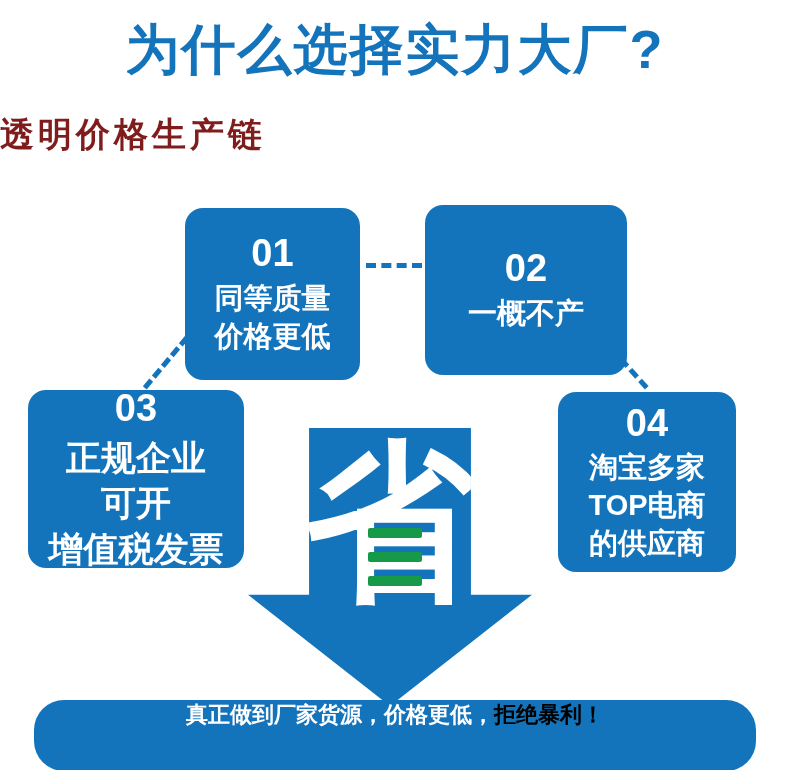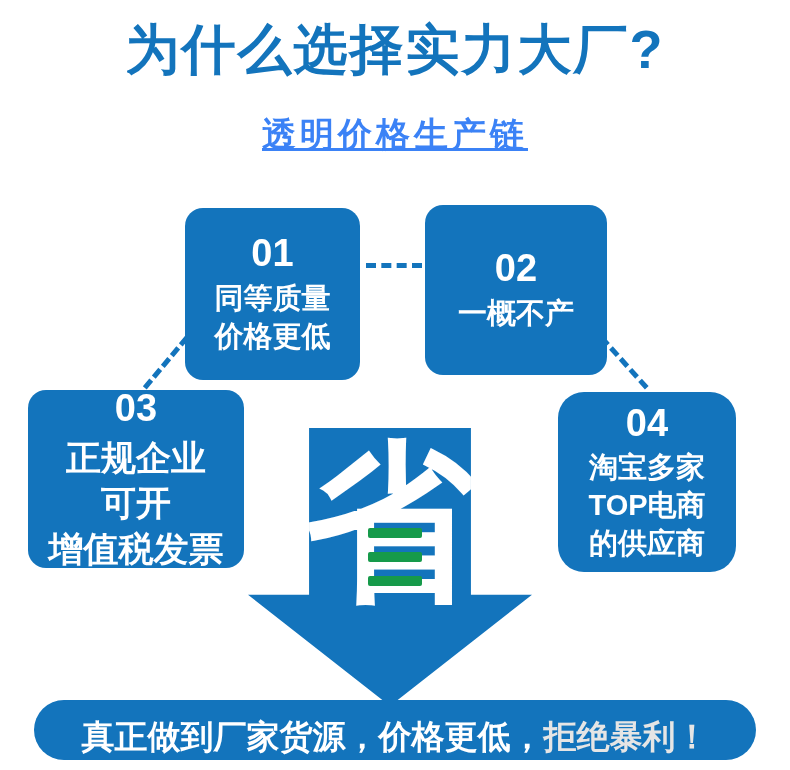--- a/index.html
+++ b/index.html
@@ -23,26 +23,25 @@
     font-weight: 700;
     color: #1374bc;
     letter-spacing: 2px;
   }
 
   .subtitle {
     position: absolute;
     top: 112px;
     left: 0;
     width: 100%;
-    text-align: center;
+    text-align: left;
     font-size: 34px;
     font-weight: 700;
-    color: #3b82f6;
+    color: #7f1d1d;
     letter-spacing: 4px;
-    text-decoration: underline;
   }
 
   .info-box {
     position: absolute;
     background: #1374bc;
     border-radius: 18px;
     color: #ffffff;
     text-align: center;
     display: flex;
     flex-direction: column;
@@ -57,23 +56,23 @@
     line-height: 1.15;
     margin-bottom: 4px;
   }
   .box-line {
     font-size: 29px;
     font-weight: 700;
     line-height: 1.3;
   }
 
   #box-01 { left: 185px; top: 208px; width: 175px; height: 172px; }
-  #box-02 { left: 425px; top: 205px; width: 182px; height: 170px; }
+  #box-02 { left: 425px; top: 205px; width: 202px; height: 170px; }
   #box-03 { left: 28px;  top: 390px; width: 216px; height: 178px; }
-  #box-04 { left: 558px; top: 392px; width: 178px; height: 180px; border-radius: 26px; }
+  #box-04 { left: 558px; top: 392px; width: 178px; height: 180px; }
   #box-03 .box-line { font-size: 35px; }
 
   .dash {
     position: absolute;
     border-top: 5px dashed #1374bc;
     height: 0;
   }
   #dash-mid   { left: 366px; top: 263px; width: 56px; }
   #dash-left  { left: 133px; top: 360px; width: 66px; transform: rotate(-50deg); }
   #dash-right { left: 590px; top: 360px; width: 68px; transform: rotate(48deg); }
@@ -108,32 +107,32 @@
   }
   #green-bar-1 { top: 100px; }
   #green-bar-2 { top: 124px; }
   #green-bar-3 { top: 148px; }
 
   #banner {
     position: absolute;
     left: 34px;
     top: 700px;
     width: 722px;
-    height: 60px;
+    height: 71px;
     background: #1374bc;
     border-radius: 30px;
     display: flex;
-    align-items: flex-end;
+    align-items: flex-start;
     justify-content: center;
-    font-size: 33px;
+    font-size: 22px;
     font-weight: 800;
     color: #ffffff;
     white-space: nowrap;
   }
-  #banner .red { color: #e5e5e5; }
+  #banner .red { color: #000000; }
 </style>
 </head>
 <body>
 
 <div class="canvas">
 
   <div class="title">为什么选择实力大厂?</div>
   <div class="subtitle">透明价格生产链</div>
 
   <div class="info-box" id="box-01">

